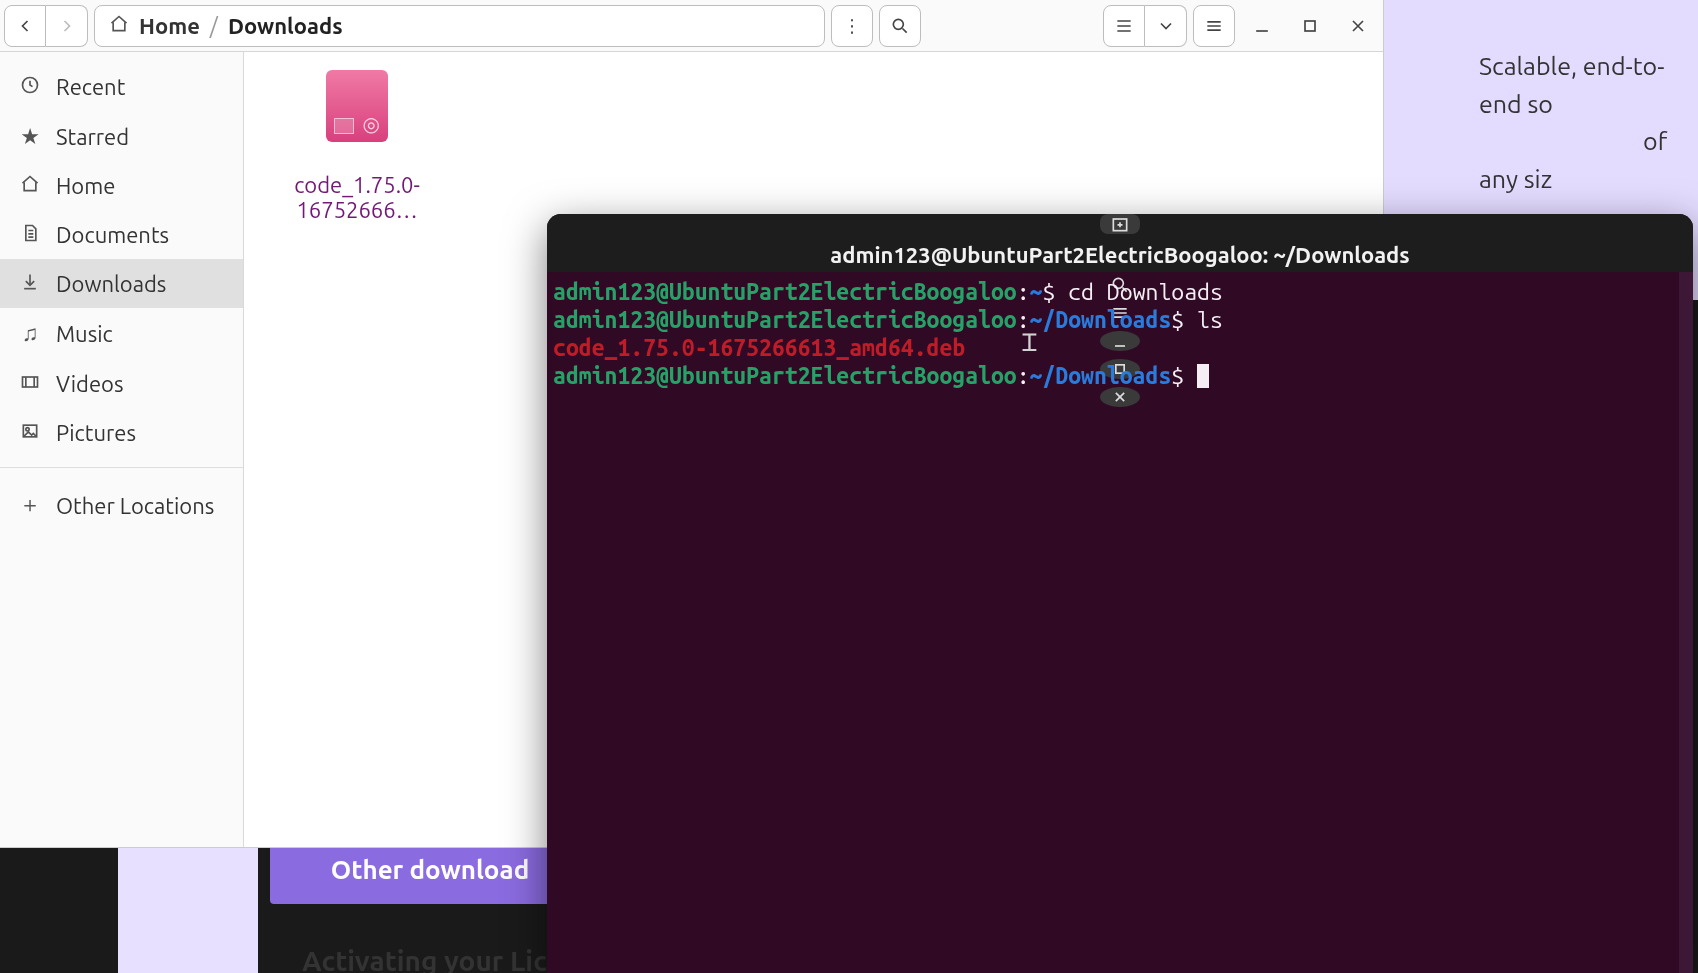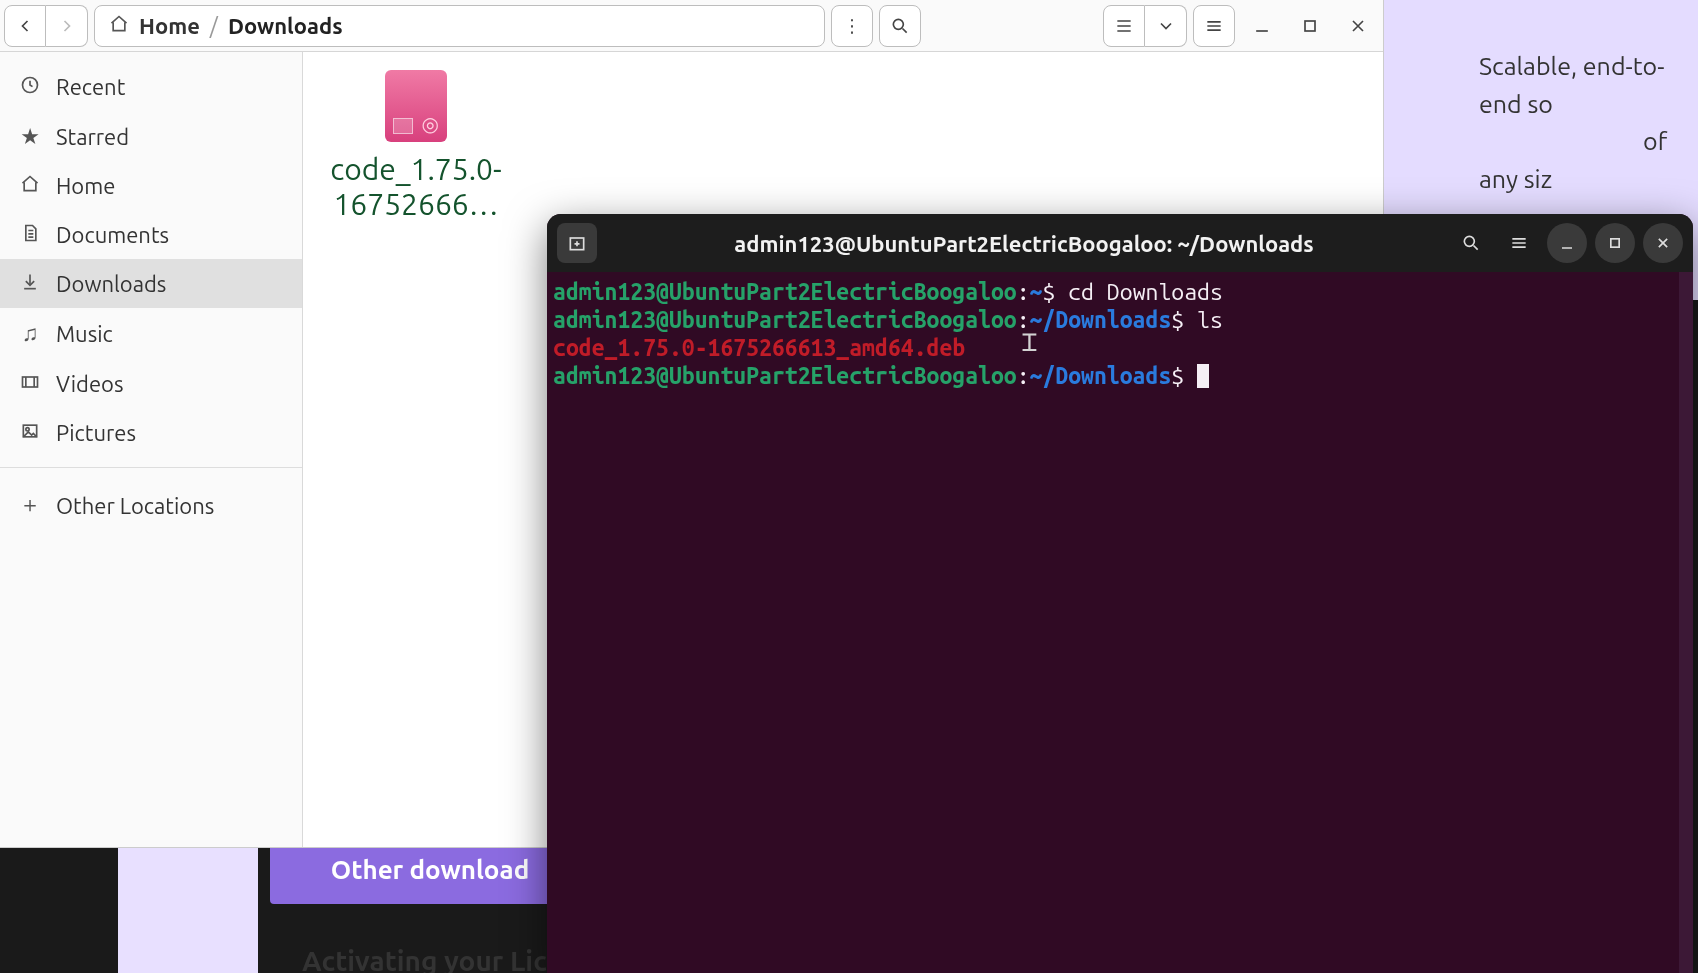--- a/index.html
+++ b/index.html
@@ -142,21 +142,21 @@
   .hb-group { display:flex; }
   .hb-group .hb-btn:first-child { border-radius: 8px 0 0 8px;}
   .hb-group .hb-btn:last-child  { border-radius: 0 8px 8px 0; border-left:none;}
   .hb-plain { border: none; background: transparent; }
 
   .nautilus .body {
     flex: 1;
     display: flex;
   }
   .sidebar {
-    width: 303px;
+    width: 244px;
     border-right: 1px solid #d9d9d9;
     padding-top: 10px;
     background: #fafafa;
   }
   .side-item {
     display: flex;
     align-items: center;
     gap: 14px;
     padding: 12px 18px;
     font-size: 22px;
@@ -210,25 +210,26 @@
     border: 1px solid #fff8;
   }
   .deb-icon .swirl {
     position: absolute;
     right: 8px;
     bottom: 6px;
     color: #ffd0e0;
     font-size: 20px;
   }
   .file-label {
-    font-size: 30px;
-    color: #14532d;
+    font-size: 22px;
+    color: #701a75;
     line-height: 1.15;
     max-height: 80px;
     overflow: hidden;
+    margin-top: 20px;
   }
 
   
   .terminal {
     position: absolute;
     top: 214px;
     left: 547px;
     width: 1146px;
     height: 760px;
     border-radius: 14px 14px 0 0;
@@ -238,20 +239,21 @@
     flex-direction: column;
     overflow: hidden;
   }
   .term-header {
     height: 58px;
     background: #1d1d1d;
     display: flex;
     align-items: center;
     padding: 0 10px;
     gap: 8px;
+    flex-direction: column;
   }
   .term-hbtn {
     width: 40px;
     height: 40px;
     border-radius: 8px;
     display: flex;
     align-items: center;
     justify-content: center;
     color: #ddd;
     background: #3a3a3a;

